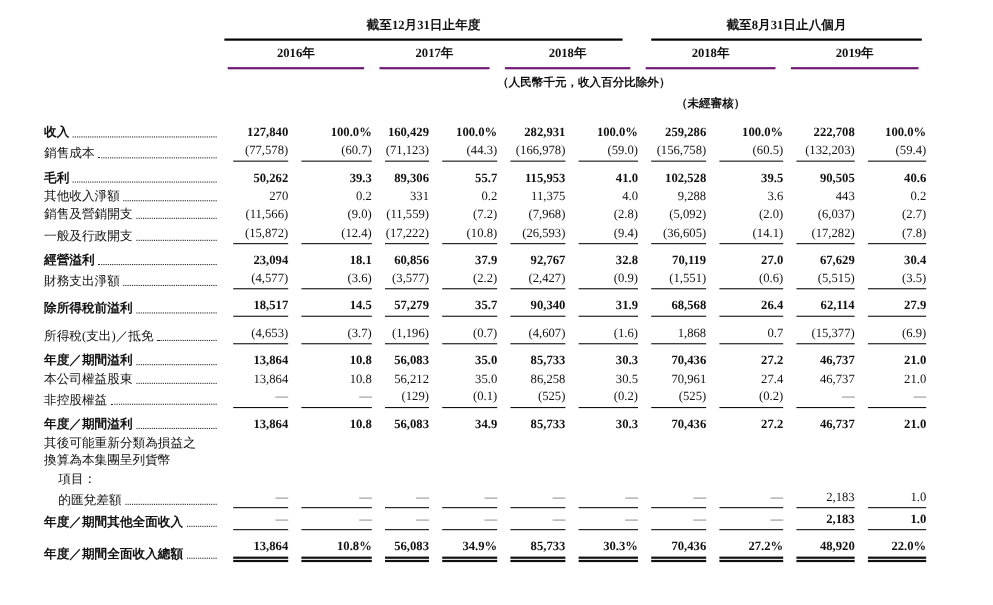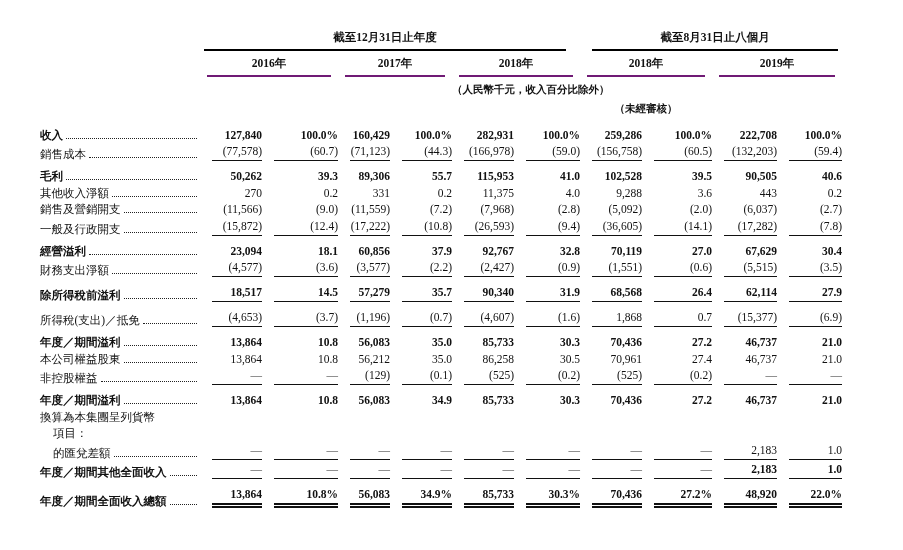--- a/index.html
+++ b/index.html
@@ -8,21 +8,21 @@
     font-family:"Liberation Serif","DejaVu Serif",serif;
     color:#111111;
   }
   .page { padding:16px 20px 0 40px; }
   table { border-collapse:collapse; table-layout:fixed; width:802px; }
   th, td { padding:0; margin:0; vertical-align:bottom; font-size:11.5px; line-height:14px; }
   thead th { font-weight:bold; }
 
   
   .grp-line { border-bottom:2px solid #000; padding-bottom:5px; text-align:center; white-space:nowrap; }
-  .grp-annual  { margin:14px 14px 0 4px; }
+  .grp-annual  { margin:0 14px 0 4px; }
   .grp-interim { margin:0 4px 0 12px; }
 
   
   .yr { border-bottom:2px solid #701a75; margin:0 7px; padding:5px 0 5px; text-align:center; white-space:nowrap; }
 
   .note { text-align:center; white-space:nowrap; font-weight:bold; font-size:10.5px; }
   .note-row th { padding-top:6px; }
   .note-row2 th { padding-top:5px; padding-bottom:9px; }
 
   
@@ -633,20 +633,27 @@
           <td class="num bold">
             <div class="cw">46,737</div>
           </td>
           <td class="num bold">
             <div class="cw">21.0</div>
           </td>
         </tr>
         <tr>
           <td class="label" colspan="11">
             <div class="lab">
+              <span class="txt">其後可能重新分類為損益之</span>
+            </div>
+          </td>
+        </tr>
+        <tr>
+          <td class="label" colspan="11">
+            <div class="lab">
               <span class="txt">換算為本集團呈列貨幣</span>
             </div>
           </td>
         </tr>
         <tr>
           <td class="label indent" colspan="11">
             <div class="lab">
               <span class="txt">項目：</span>
             </div>
           </td>

